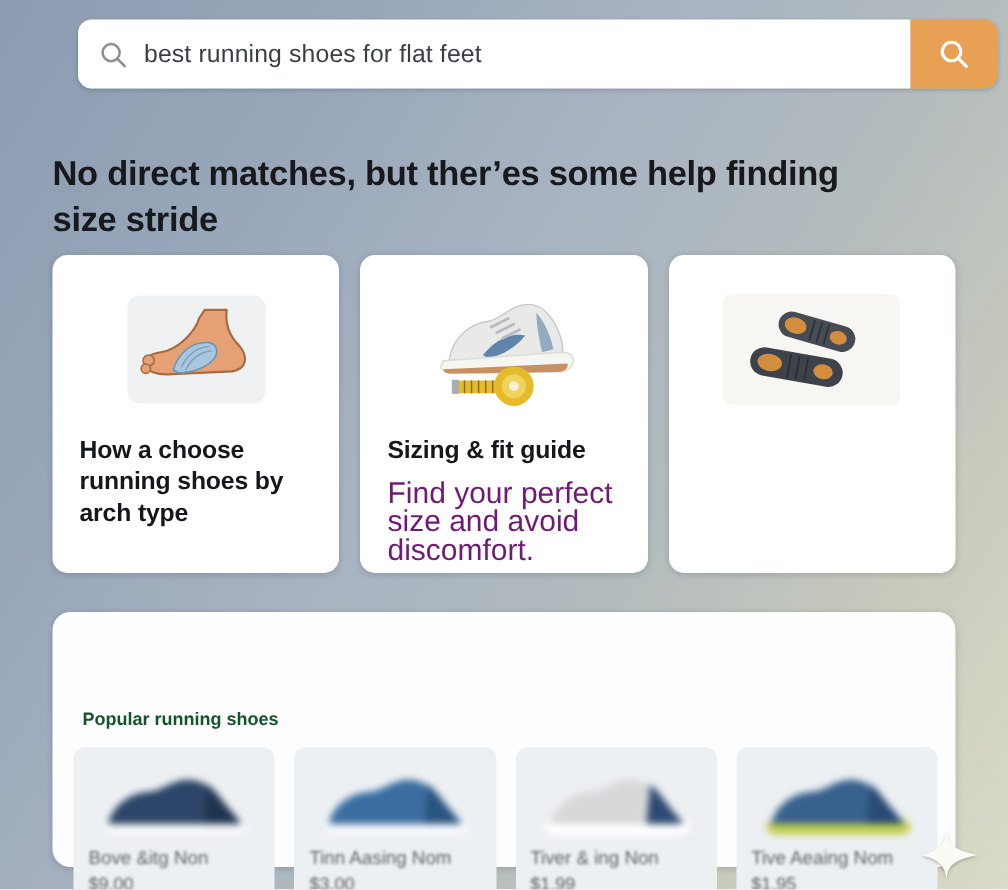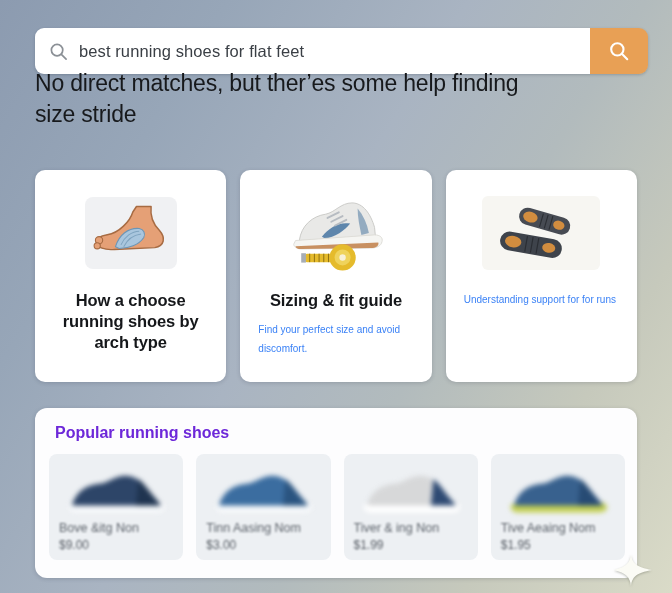--- a/index.html
+++ b/index.html
@@ -7,64 +7,64 @@
   body { font-family:"Liberation Sans", sans-serif; }
 
   .screen {
     position:relative; width:672px; height:593px; overflow:hidden;
     background: linear-gradient(122deg, #8c9bb0 0%, #97a6b8 22%, #a9b4c2 45%,
                 #b2bbbd 62%, #c6c9bc 80%, #dadbc8 100%);
   }
 
   
   .search-bar {
-    position:absolute; left:35px; top:13px; width:613px; height:46px;
-    display:flex; box-shadow:0 1px 3px rgba(20,30,50,.22); border-radius:9px;margin-top:15px;
+    position:absolute; left:52px; top:13px; width:613px; height:46px;
+    display:flex; box-shadow:0 1px 3px rgba(20,30,50,.22); border-radius:9px;
   }
   .search-input-wrap {
     flex:1; background:#ffffff; border-radius:9px 0 0 9px;
     display:flex; align-items:center; padding:0 14px; gap:11px; cursor:text;
   }
   .search-query { font-size:16.5px; color:#3a3f45; letter-spacing:.1px; }
   .search-btn {
     width:58px; border:none; border-radius:0 9px 9px 0; background:#e8a055;
     display:flex; align-items:center; justify-content:center; cursor:pointer;
   }
 
   
   .heading {
-    position:absolute; left:35px; top:68px; width:560px;
-    font-size:23px; line-height:31px; font-weight:normal; color:#17191c;
+    position:absolute; left:35px; top:100px; width:560px;
+    font-size:23px; line-height:31px; font-weight:bold; color:#17191c;
     letter-spacing:-0.2px;
   }
 
   
   .cards-row {
     position:absolute; left:35px; top:170px; width:602px;
     display:grid; grid-template-columns:repeat(3,1fr); gap:14px;
   }
   .card {
     background:#ffffff; border-radius:10px; height:212px;
     box-shadow:0 1px 4px rgba(25,35,55,.18);
     padding:16px 18px 18px; cursor:pointer;
   }
   .card-img-area { height:94px; margin-bottom:10px; display:flex; align-items:center; justify-content:center; }
   .img-box { display:flex; align-items:center; justify-content:center; border-radius:8px; }
   .foot-box  { width:92px;  height:72px; background:#f0f1f3; }
   .soles-box { width:118px; height:74px; background:#f7f6f2; border-radius:6px; }
-  .card-title { font-size:16.5px; line-height:21px; font-weight:bold; color:#15171a; letter-spacing:-0.1px;text-align:center; }
-  .card-desc  { margin-top:9px; font-size:10px; line-height:19px; color:#3b82f6; }
+  .card-title { font-size:16.5px; line-height:21px; font-weight:bold; color:#15171a; letter-spacing:-0.1px; }
+  .card-desc  { margin-top:9px; font-size:20px; line-height:19px; color:#701a75; }
 
   
   .popular {
     position:absolute; left:35px; top:408px; width:602px; height:170px;
     background:#fdfdfe; border-radius:12px; box-shadow:0 1px 4px rgba(25,35,55,.18);
     padding:16px 12px 14px 14px;
   }
-  .popular-title { font-size:16px; font-weight:bold; color:#6d28d9; padding-left:6px; }
+  .popular-title { font-size:12px; font-weight:bold; color:#14532d; padding-left:6px;margin-top:48px; }
   .products {
     margin-top:12px; display:grid; grid-template-columns:repeat(4,1fr); gap:13px;
   }
   .product {
     background:#edf0f3; border-radius:8px; height:106px;
     padding:6px 10px 8px; display:flex; flex-direction:column; cursor:pointer;
   }
   .product-img { flex:1; display:flex; align-items:center; justify-content:center; }
   .product-img svg { width:104px; height:52px; filter:blur(2.4px); }
   .sp-upper  { fill:var(--upper,#2d4568); }
@@ -153,21 +153,20 @@
             </g>
             <g transform="rotate(10 45 52)">
               <rect x="6" y="42" width="76" height="23" rx="11.5" fill="#3e434b"></rect>
               <ellipse cx="22" cy="53.5" rx="10" ry="7" fill="#d28d3f"></ellipse>
               <ellipse cx="66" cy="53.5" rx="8" ry="6" fill="#d28d3f"></ellipse>
               <path d="M38 44 V63 M45 44 V63 M52 44 V63" stroke="#2a2d33" stroke-width="1.4"></path>
             </g>
           </svg>
         </div>
       </div>
-      <div class="card-desc">Understanding support for for runs</div>
     </div>
   </div>
 
   <div class="popular">
     <div class="popular-title">Popular running shoes</div>
     <div class="products" id="products">
   <div class="product">
     <div class="product-img">
       <svg viewBox="0 0 130 64" style="--upper: #2d4568; --accent: #1f3450; --sole: #f7f9fb;">
         <path class="sp-sole" d="M10 48 C40 46 90 44 118 46 C124 46 127 50 126 54 C125 58 120 59 114 59 L16 59 C10 59 6 56 6 52 C6 49 8 48 10 48 Z"></path>

